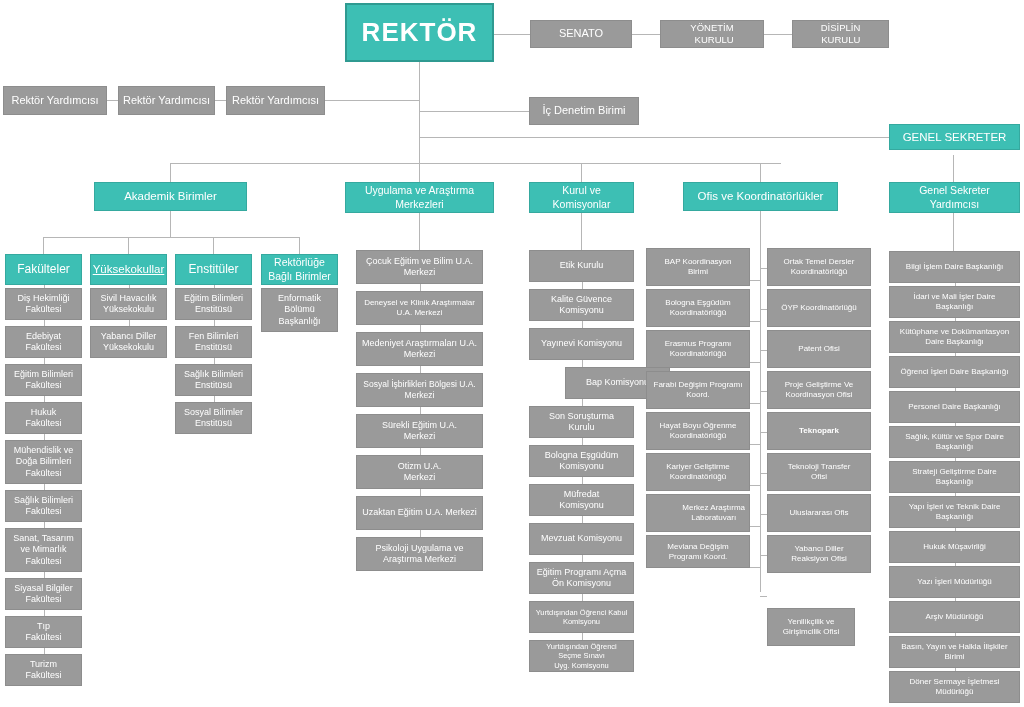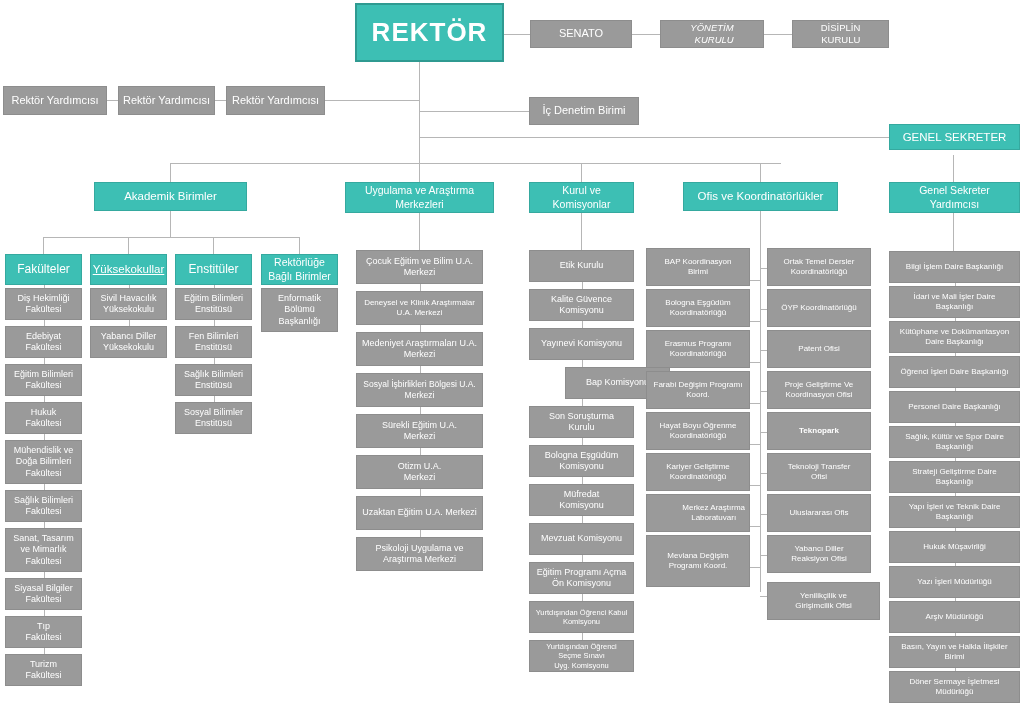--- a/index.html
+++ b/index.html
@@ -88,28 +88,28 @@
 
   <div class="line v" style="left:170px;top:211px;height:26px;"></div>
   <div class="line h" style="left:43px;top:237px;width:256px;"></div>
   <div class="line v" style="left:43px;top:237px;height:17px;"></div>
   <div class="line v" style="left:128px;top:237px;height:17px;"></div>
   <div class="line v" style="left:213px;top:237px;height:17px;"></div>
   <div class="line v" style="left:299px;top:237px;height:17px;"></div>
 
   <div class="line v" style="left:760px;top:211px;height:381px;"></div>
 
-  <div class="node teal-dark n-root" style="left:355px;top:3px;width:149px;height:59px;border-width:2px;">
+  <div class="node teal-dark n-root" style="left:345px;top:3px;width:149px;height:59px;border-width:2px;">
     <span>REKTÖR</span>
   </div>
 
   <div class="node grey n-top" style="left:530px;top:20px;width:102px;height:28px;">
     <span>SENATO</span>
   </div>
-  <div class="node grey n-top" style="left: 660px; top: 20px; width: 104px; height: 28px; white-space: pre-line; font-size: 9.5px; font-style: italic;">
+  <div class="node grey n-top" style="left: 660px; top: 20px; width: 104px; height: 28px; white-space: pre-line; font-size: 9.5px;">
     <span>YÖNETİM
 KURULU</span>
   </div>
   <div class="node grey n-top" style="left: 792px; top: 20px; width: 97px; height: 28px; white-space: pre-line; font-size: 9.5px;">
     <span>DİSİPLİN
 KURULU</span>
   </div>
 
   <div class="node grey n-l1" style="left:3px;top:86px;width:104px;height:29px;">
     <span>Rektör Yardımcısı</span>
@@ -282,21 +282,21 @@
       <div class="line h" style="left:750px;top:403px;width:10px;"></div>
       <div class="node grey n-leaf-sm" style="left: 646px; top: 412px; width: 104px; height: 38px; white-space: pre-line;"><span>Hayat Boyu Öğrenme
 Koordinatörlüğü</span></div>
       <div class="line h" style="left:750px;top:444px;width:10px;"></div>
       <div class="node grey n-leaf-sm" style="left: 646px; top: 453px; width: 104px; height: 38px; white-space: pre-line;"><span>Kariyer Geliştirme
 Koordinatörlüğü</span></div>
       <div class="line h" style="left:750px;top:485px;width:10px;"></div>
       <div class="node grey n-leaf-sm" style="left: 646px; top: 494px; width: 104px; height: 38px; white-space: pre-line; justify-content: flex-end;"><span>Merkez Araştırma
 Laboratuvarı</span></div>
       <div class="line h" style="left:750px;top:526px;width:10px;"></div>
-      <div class="node grey n-leaf-sm" style="left: 646px; top: 535px; width: 104px; height: 52px; white-space: pre-line; text-align: center;"><span>Mevlana Değişim
+      <div class="node grey n-leaf-sm" style="left: 646px; top: 535px; width: 104px; height: 33px; white-space: pre-line; text-align: center;"><span>Mevlana Değişim
 Programı Koord.</span></div>
       <div class="line h" style="left:750px;top:567px;width:10px;"></div>
       <div class="node grey n-leaf-sm" style="left: 767px; top: 248px; width: 104px; height: 38px; white-space: pre-line;"><span>Ortak Temel Dersler
 Koordinatörlüğü</span></div>
       <div class="line h" style="left:760px;top:268px;width:7px;"></div>
       <div class="node grey n-leaf-sm" style="left: 767px; top: 289px; width: 104px; height: 38px; white-space: pre-line;"><span>ÖYP Koordinatörlüğü</span></div>
       <div class="line h" style="left:760px;top:309px;width:7px;"></div>
       <div class="node grey n-leaf-sm" style="left: 767px; top: 330px; width: 104px; height: 38px; white-space: pre-line;"><span>Patent Ofisi</span></div>
       <div class="line h" style="left:760px;top:350px;width:7px;"></div>
       <div class="node grey n-leaf-sm" style="left: 767px; top: 371px; width: 104px; height: 38px; white-space: pre-line;"><span>Proje Geliştirme Ve
@@ -305,21 +305,21 @@
       <div class="node grey n-leaf-sm" style="left: 767px; top: 412px; width: 104px; height: 38px; white-space: pre-line; font-weight: bold;"><span>Teknopark</span></div>
       <div class="line h" style="left:760px;top:432px;width:7px;"></div>
       <div class="node grey n-leaf-sm" style="left: 767px; top: 453px; width: 104px; height: 38px; white-space: pre-line;"><span>Teknoloji Transfer
 Ofisi</span></div>
       <div class="line h" style="left:760px;top:473px;width:7px;"></div>
       <div class="node grey n-leaf-sm" style="left: 767px; top: 494px; width: 104px; height: 38px; white-space: pre-line;"><span>Uluslararası Ofis</span></div>
       <div class="line h" style="left:760px;top:514px;width:7px;"></div>
       <div class="node grey n-leaf-sm" style="left: 767px; top: 535px; width: 104px; height: 38px; white-space: pre-line;"><span>Yabancı Diller
 Reaksiyon Ofisi</span></div>
       <div class="line h" style="left:760px;top:555px;width:7px;"></div>
-      <div class="node grey n-leaf-sm" style="left: 767px; top: 582px; width: 113px; height: 38px; white-space: pre-line; align-items: center;"><span>Yenilikçilik ve
+      <div class="node grey n-leaf-sm" style="left: 767px; top: 608px; width: 88px; height: 38px; white-space: pre-line; align-items: center;"><span>Yenilikçilik ve
 Girişimcilik Ofisi</span></div>
       <div class="line h" style="left:760px;top:596px;width:7px;"></div>
       <div class="line v" style="left:953px;top:213px;height:38px;"></div>
       <div class="node grey n-leaf-sm" style="left: 889px; top: 251px; width: 131px; height: 32px; white-space: pre-line;"><span>Bilgi İşlem Daire Başkanlığı</span></div>
       <div class="line v" style="left:954.5px;top:283px;height:3px;"></div>
       <div class="node grey n-leaf-sm" style="left: 889px; top: 286px; width: 131px; height: 32px; white-space: pre-line;"><span>İdari ve Mali İşler Daire
 Başkanlığı</span></div>
       <div class="line v" style="left:954.5px;top:318px;height:3px;"></div>
       <div class="node grey n-leaf-sm" style="left: 889px; top: 321px; width: 131px; height: 32px; white-space: pre-line;"><span>Kütüphane ve Dokümantasyon
 Daire Başkanlığı</span></div>

